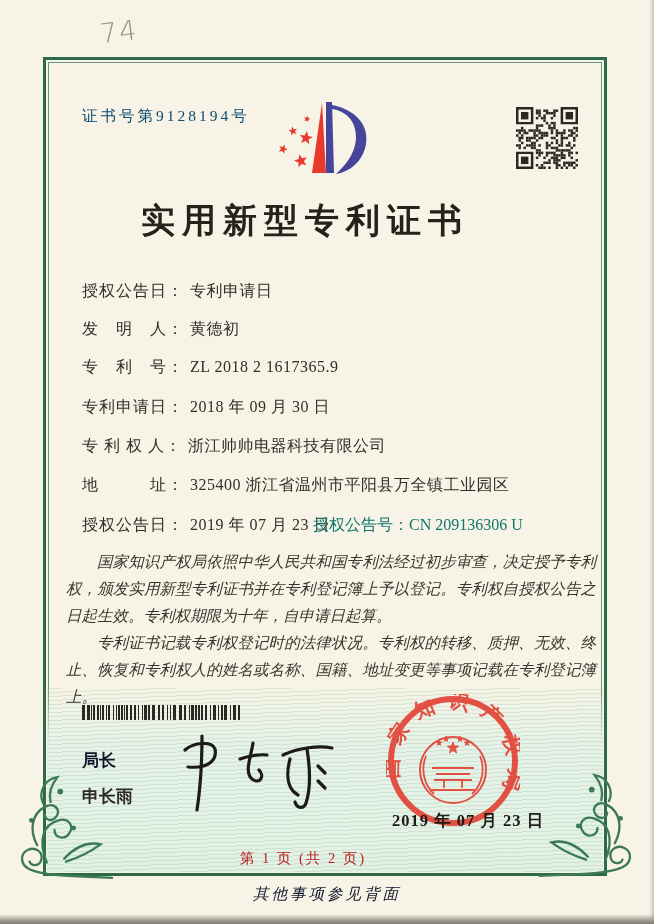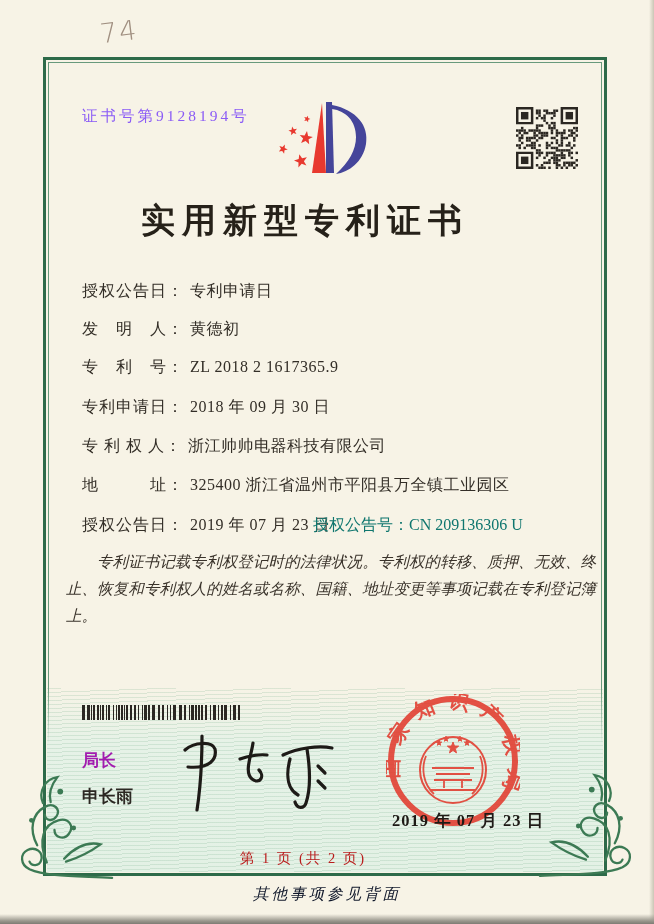--- a/index.html
+++ b/index.html
@@ -26,42 +26,42 @@
 
   
   .green-band{position:absolute;left:47px;top:688px;width:556px;height:184px;
     background:
       repeating-linear-gradient(178deg, rgba(110,170,132,.20) 0 1px, rgba(110,170,132,0) 1px 4px),
       linear-gradient(to bottom, rgba(229,243,231,0) 0, #e6f2e7 55px, #e3f1e5 100%);
     z-index:1;}
 
   .flourish{position:absolute;z-index:6;}
 
-  .cert-no{position:absolute;left:82px;top:106px;font-size:15.5px;letter-spacing:3px;color:#8b5cf6;}
+  .cert-no{position:absolute;left:82px;top:106px;font-size:15.5px;letter-spacing:3px;color:#0c4a6e;}
 
   .logo{position:absolute;left:253px;top:92px;z-index:2;}
   .qr{position:absolute;left:516px;top:106px;z-index:2;}
 
   .title{position:absolute;left:43px;top:198px;width:524px;text-align:center;
     font-size:34px;font-weight:700;letter-spacing:7px;color:#262119;}
 
   .field-row{position:absolute;left:82px;font-size:16px;white-space:nowrap;color:#332e27;}
   .field-row .lbl{letter-spacing:1px;}
   .field-row .val{margin-left:6px;letter-spacing:.5px;}
   .grant-no{position:absolute;left:313px;font-size:16px;white-space:nowrap;color:#0f766e;}
 
   .body-text{position:absolute;left:66px;top:549px;width:530px;z-index:2;
     font-size:15.5px;line-height:1.74;text-align:justify;color:#3a332b;
     font-style:italic;}
   .body-text p{margin:0;text-indent:2em;}
 
   .barcode{position:absolute;left:82px;top:705px;z-index:2;}
 
   .issuer-title{position:absolute;left:82px;top:749px;z-index:2;
-    font-family:"Liberation Sans",sans-serif;font-weight:700;font-size:17px;color:#a21caf;}
+    font-family:"Liberation Sans",sans-serif;font-weight:700;font-size:17px;color:#0f172a;}
   .issuer-name{position:absolute;left:82px;top:785px;z-index:2;
     font-family:"Liberation Sans",sans-serif;font-weight:700;font-size:17px;color:#2c2823;text-align:right;}
   .signature{position:absolute;left:168px;top:728px;z-index:3;}
 
   .seal{position:absolute;left:386px;top:694px;z-index:4;}
   .seal-date{position:absolute;left:392px;top:810px;z-index:5;
     font-size:16.5px;font-weight:700;letter-spacing:1px;color:#1e1a16;}
 
   .page-info{position:absolute;left:43px;top:849px;width:520px;text-align:center;z-index:6;
     font-size:14.5px;letter-spacing:2px;color:#b91c1c;}
@@ -352,20 +352,21 @@
   <span class="lbl">地　　　址：</span><span class="val">325400 浙江省温州市平阳县万全镇工业园区</span>
 </div>
 <div class="field-row" style="top:515px">
   <span class="lbl">授权公告日：</span><span class="val">2019 年 07 月 23 日</span>
 </div>
 <div class="grant-no" style="top:515px">
   <span class="lbl">授权公告号：</span><span class="val">CN 209136306 U</span>
 </div>
 
 <div class="body-text">
+  <p>国家知识产权局依照中华人民共和国专利法经过初步审查，决定授予专利权，颁发实用新型专利证书并在专利登记簿上予以登记。专利权自授权公告之日起生效。专利权期限为十年，自申请日起算。</p>
   <p>专利证书记载专利权登记时的法律状况。专利权的转移、质押、无效、终止、恢复和专利权人的姓名或名称、国籍、地址变更等事项记载在专利登记簿上。</p>
 </div>
 
 <svg class="barcode" width="160" height="15" viewBox="0 0 160 15">
   <g id="barcode-bars" fill="#2b2722">
       <rect x="0" y="0" width="3" height="15"></rect>
       <rect x="5" y="0" width="3" height="15"></rect>
       <rect x="9" y="0" width="1" height="15"></rect>
       <rect x="11" y="0" width="2" height="15"></rect>
       <rect x="15" y="0" width="2" height="15"></rect>

